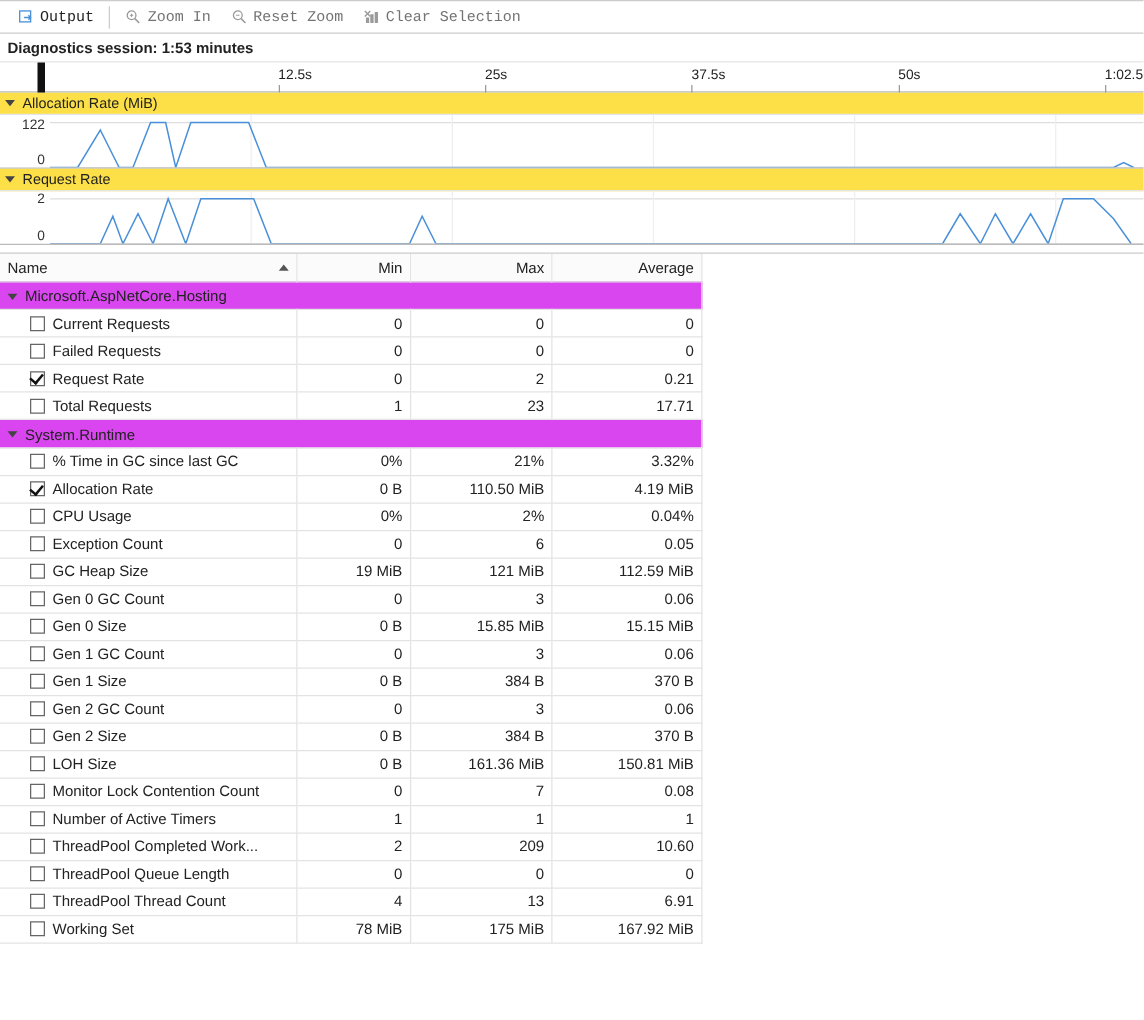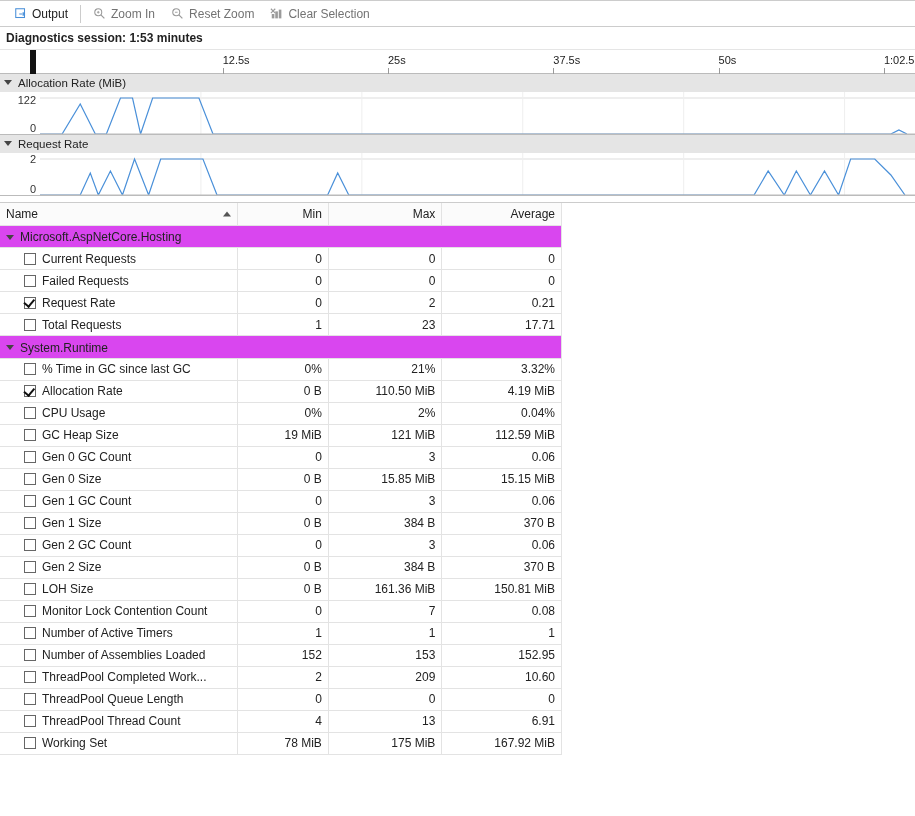--- a/index.html
+++ b/index.html
@@ -1,39 +1,39 @@
 <!DOCTYPE html>
 <html><head>
 <meta charset="utf-8">
 <style>
   * { box-sizing: border-box; }
   html, body { margin: 0; padding: 0; font-family: "Segoe UI", Arial, sans-serif; font-size: 12px; color: #222; background: #fff; }
   .root { width: 915px; height: 816px; border-top: 1px solid #ccc; display: flex; flex-direction: column; }
 
   
   .toolbar { display: flex; align-items: center; height: 26px; border-bottom: 1px solid #ccc; padding-left: 6px; }
-  .tb-btn { display: inline-flex; align-items: center; gap: 4px; padding: 2px 8px; height: 22px; cursor: default; color: #222; }
+  .tb-btn { display: inline-flex; align-items: center; gap: 4px; padding: 2px 8px; height: 22px; cursor: default; color: #222; font-family: Liberation Mono, monospace; }
   .tb-btn.disabled { color: #737373; }
   .tb-divider { width: 1px; height: 18px; background: #ccc; margin: 0 4px; }
   .icon { display: inline-flex; width: 14px; height: 14px; align-items: center; justify-content: center; }
 
   
   .session-hdr { padding: 4px 6px; font-weight: 600; border-bottom: 1px solid #e5e5e5; }
   .session-hdr span.val { font-weight: 600; }
 
   
   .time-axis { position: relative; height: 24px; border-bottom: 1px solid #bbb; text-align: center; }
   .tick { position: absolute; top: 0; height: 24px; }
   .tick .bar { width: 1px; height: 6px; background: #999; position: absolute; bottom: 0; left: 0; }
   .tick .lab { position: absolute; bottom: 8px; left: 0; font-size: 11px; color: #222; white-space: nowrap; }
   .time-marker { position: absolute; left: 30px; top: 0; height: 24px; width: 6px; background: #111; }
 
   
   .chart-panel { border-bottom: 1px solid #bbb; }
-  .chart-title { display: flex; align-items: center; gap: 4px; background: #e5e5e5; border-bottom: 1px solid #e5e5e5; height: 18px; padding-left: 4px; font-size: 11.5px; }
+  .chart-title { display: flex; align-items: center; gap: 4px; background: #fde047; border-bottom: 1px solid #e5e5e5; height: 18px; padding-left: 4px; font-size: 11.5px; }
   .chart-body { position: relative; height: 42px; display: flex; }
   .chart-yaxis { width: 40px; position: relative; }
   .chart-yaxis .ylab { position: absolute; right: 4px; font-size: 11px; color: #333; }
   .chart-plot { flex: 1; position: relative; }
   .chart-plot svg { position: absolute; inset: 0; width: 100%; height: 100%; }
   .grid-hline { stroke: #ddd; stroke-width: 1; }
   .grid-vline { stroke: #eee; stroke-width: 1; }
   .series-line { stroke: #4a90d9; stroke-width: 1.2; fill: none; }
   .baseline { stroke: #bbb; stroke-width: 1; }
 
@@ -294,20 +294,31 @@
               </div>
             </td>
             <td class="num">0%</td>
             <td class="num">2%</td>
             <td class="num">0.04%</td>
           </tr>
           <tr>
             <td>
               <div class="row-cell">
                 <span class="cb"></span>
+                <span>Exception Count</span>
+              </div>
+            </td>
+            <td class="num">0</td>
+            <td class="num">6</td>
+            <td class="num">0.05</td>
+          </tr>
+          <tr>
+            <td>
+              <div class="row-cell">
+                <span class="cb"></span>
                 <span>GC Heap Size</span>
               </div>
             </td>
             <td class="num">19 MiB</td>
             <td class="num">121 MiB</td>
             <td class="num">112.59 MiB</td>
           </tr>
           <tr>
             <td>
               <div class="row-cell">
@@ -404,31 +415,20 @@
               </div>
             </td>
             <td class="num">1</td>
             <td class="num">1</td>
             <td class="num">1</td>
           </tr>
           <tr>
             <td>
               <div class="row-cell">
                 <span class="cb"></span>
-                <span>Number of Assemblies Loaded</span>
-              </div>
-            </td>
-            <td class="num">152</td>
-            <td class="num">153</td>
-            <td class="num">152.95</td>
-          </tr>
-          <tr>
-            <td>
-              <div class="row-cell">
-                <span class="cb"></span>
                 <span>ThreadPool Completed Work...</span>
               </div>
             </td>
             <td class="num">2</td>
             <td class="num">209</td>
             <td class="num">10.60</td>
           </tr>
           <tr>
             <td>
               <div class="row-cell">

